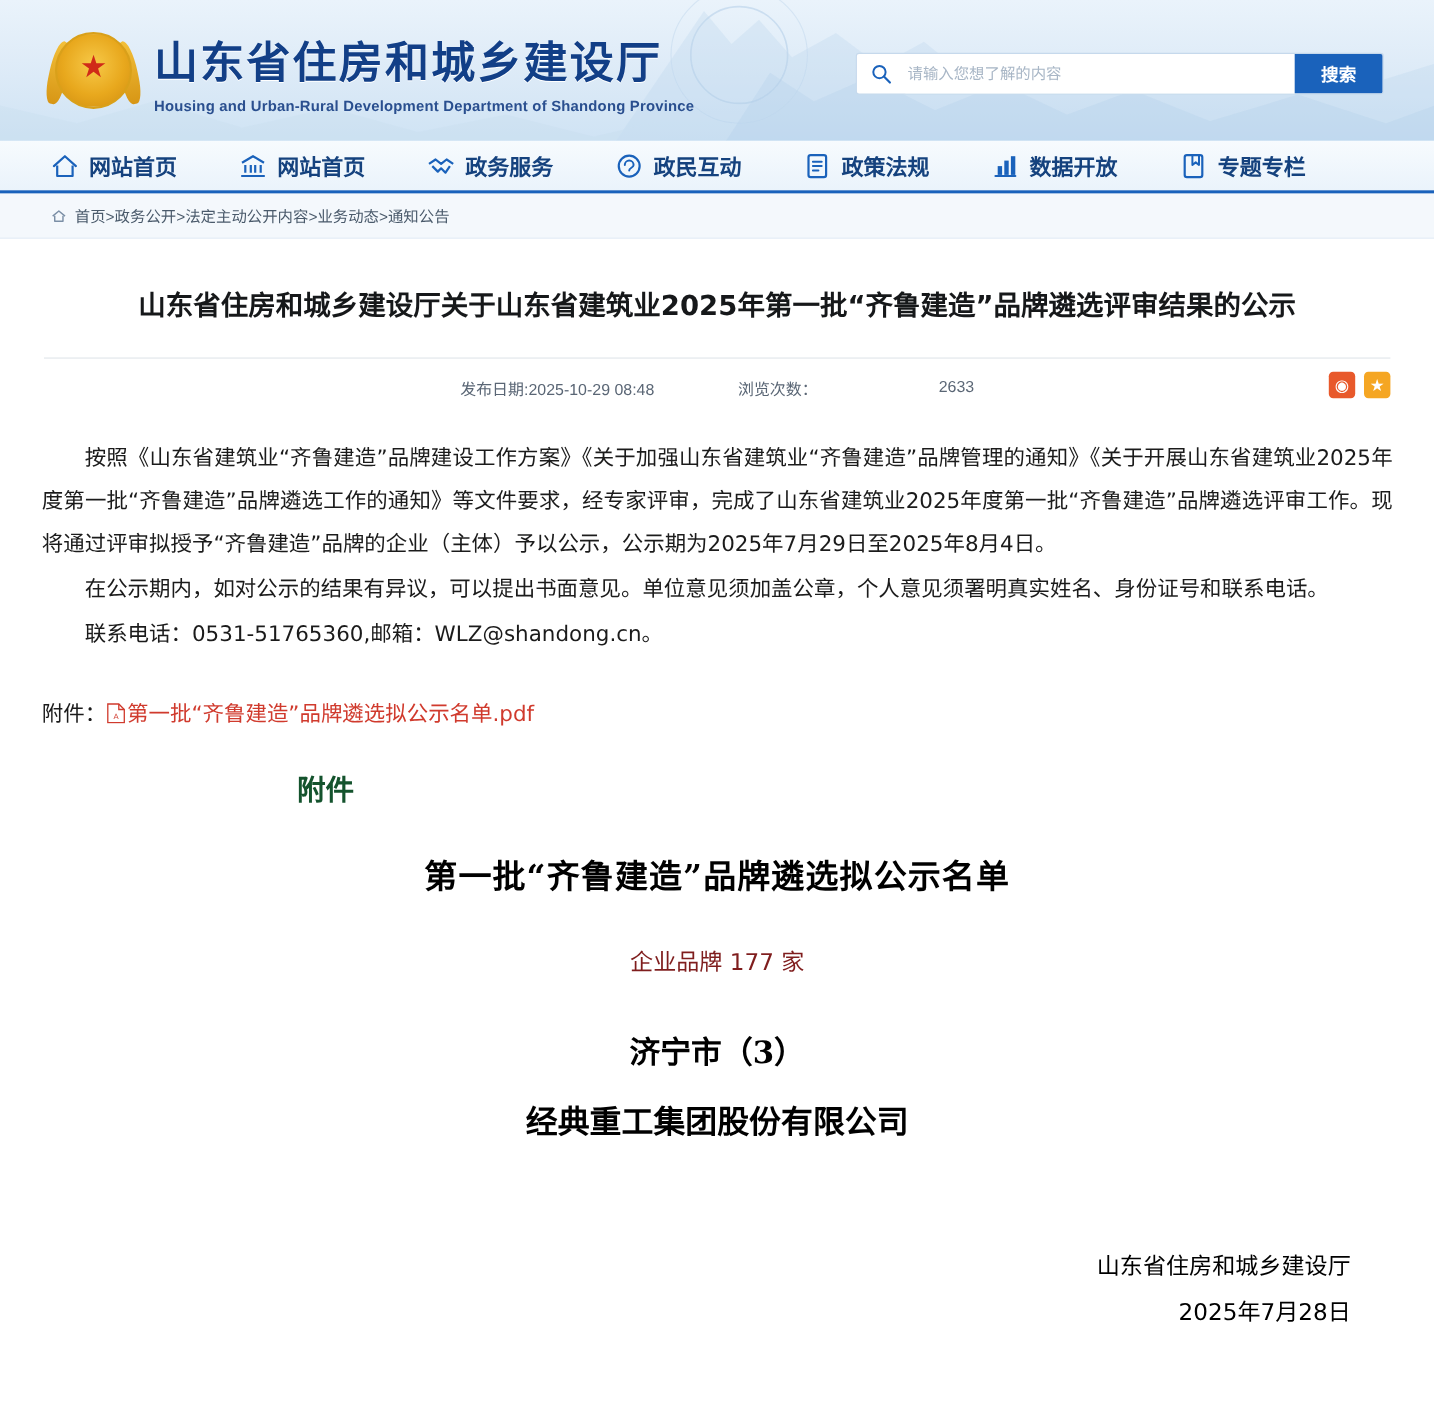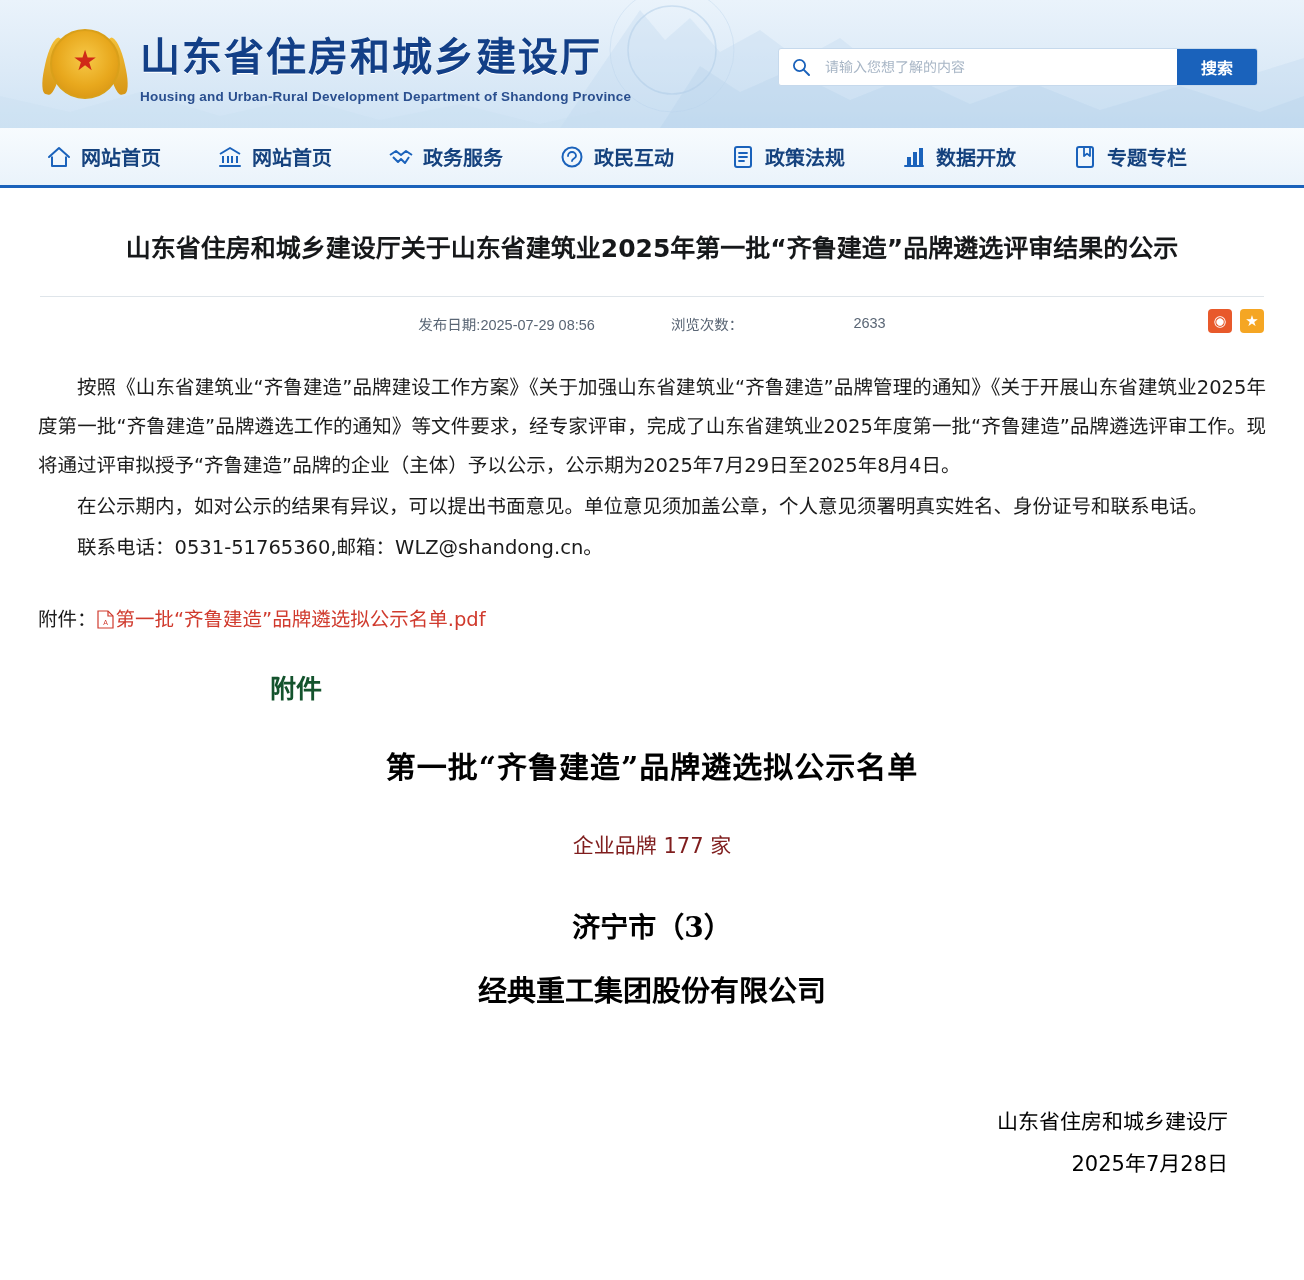--- a/index.html
+++ b/index.html
@@ -79,21 +79,21 @@
   }
   .search-input::placeholder { color: #a8b6c6; }
   .search-btn {
     width: 80px; border: 0; background: #1a62bb; color: #fff;
     font-size: 16px; font-weight: bold; cursor: pointer;
     font-family: "Liberation Sans", sans-serif;
   }
 
   
   .nav {
-    height: 60px;
+    height: 48px;
     background: linear-gradient(180deg, #f7fbfe 0%, #eaf3fb 100%);
     border-bottom: 3px solid #1a62bb;
     display: flex; align-items: center;
     padding: 0 46px;
   }
   .nav-item {
     display: flex; align-items: center; gap: 9px;
     margin-right: 56px; cursor: pointer;
   }
   .nav-item:last-child { margin-right: 0; }
@@ -300,27 +300,34 @@
 
     <div class="nav-item">
       <svg class="nav-ic" viewBox="0 0 26 26">
         <rect x="5" y="3" width="16" height="20" rx="2" fill="none" stroke="#1a62bb" stroke-width="2"></rect>
         <path d="M12 3 v9 l3 -2.4 l3 2.4 V3" fill="none" stroke="#1a62bb" stroke-width="1.8" stroke-linejoin="round"></path>
       </svg>
       <span class="nav-label">专题专栏</span>
     </div>
   </div>
 
+  <div class="crumb-bar">
+    <svg width="15" height="15" viewBox="0 0 16 16" class="crumb-home">
+      <path d="M2 8 L8 3 L14 8" fill="none" stroke="#7b8fa6" stroke-width="1.4" stroke-linejoin="round"></path>
+      <path d="M4 7.5 V13 H12 V7.5" fill="none" stroke="#7b8fa6" stroke-width="1.4" stroke-linejoin="round"></path>
+    </svg>
+    <span class="crumb-text">首页&gt;政务公开&gt;法定主动公开内容&gt;业务动态&gt;通知公告</span>
+  </div>
 
   <div class="article">
 
     <h1 class="art-title">山东省住房和城乡建设厅关于山东省建筑业2025年第一批“齐鲁建造”品牌遴选评审结果的公示</h1>
 
     <div class="meta">
-      <span>发布日期:2025-07-29 08:56</span>
+      <span>发布日期:2025-10-29 08:48</span>
       <span>浏览次数：</span>
       <span class="views-num">2633</span>
       <span class="meta-icons">
         <span class="mi weibo">◉</span>
         <span class="mi fav">★</span>
       </span>
     </div>
 
     <div class="body-text">
       <p>按照《山东省建筑业“齐鲁建造”品牌建设工作方案》《关于加强山东省建筑业“齐鲁建造”品牌管理的通知》《关于开展山东省建筑业2025年度第一批“齐鲁建造”品牌遴选工作的通知》等文件要求，经专家评审，完成了山东省建筑业2025年度第一批“齐鲁建造”品牌遴选评审工作。现将通过评审拟授予“齐鲁建造”品牌的企业（主体）予以公示，公示期为2025年7月29日至2025年8月4日。</p>

